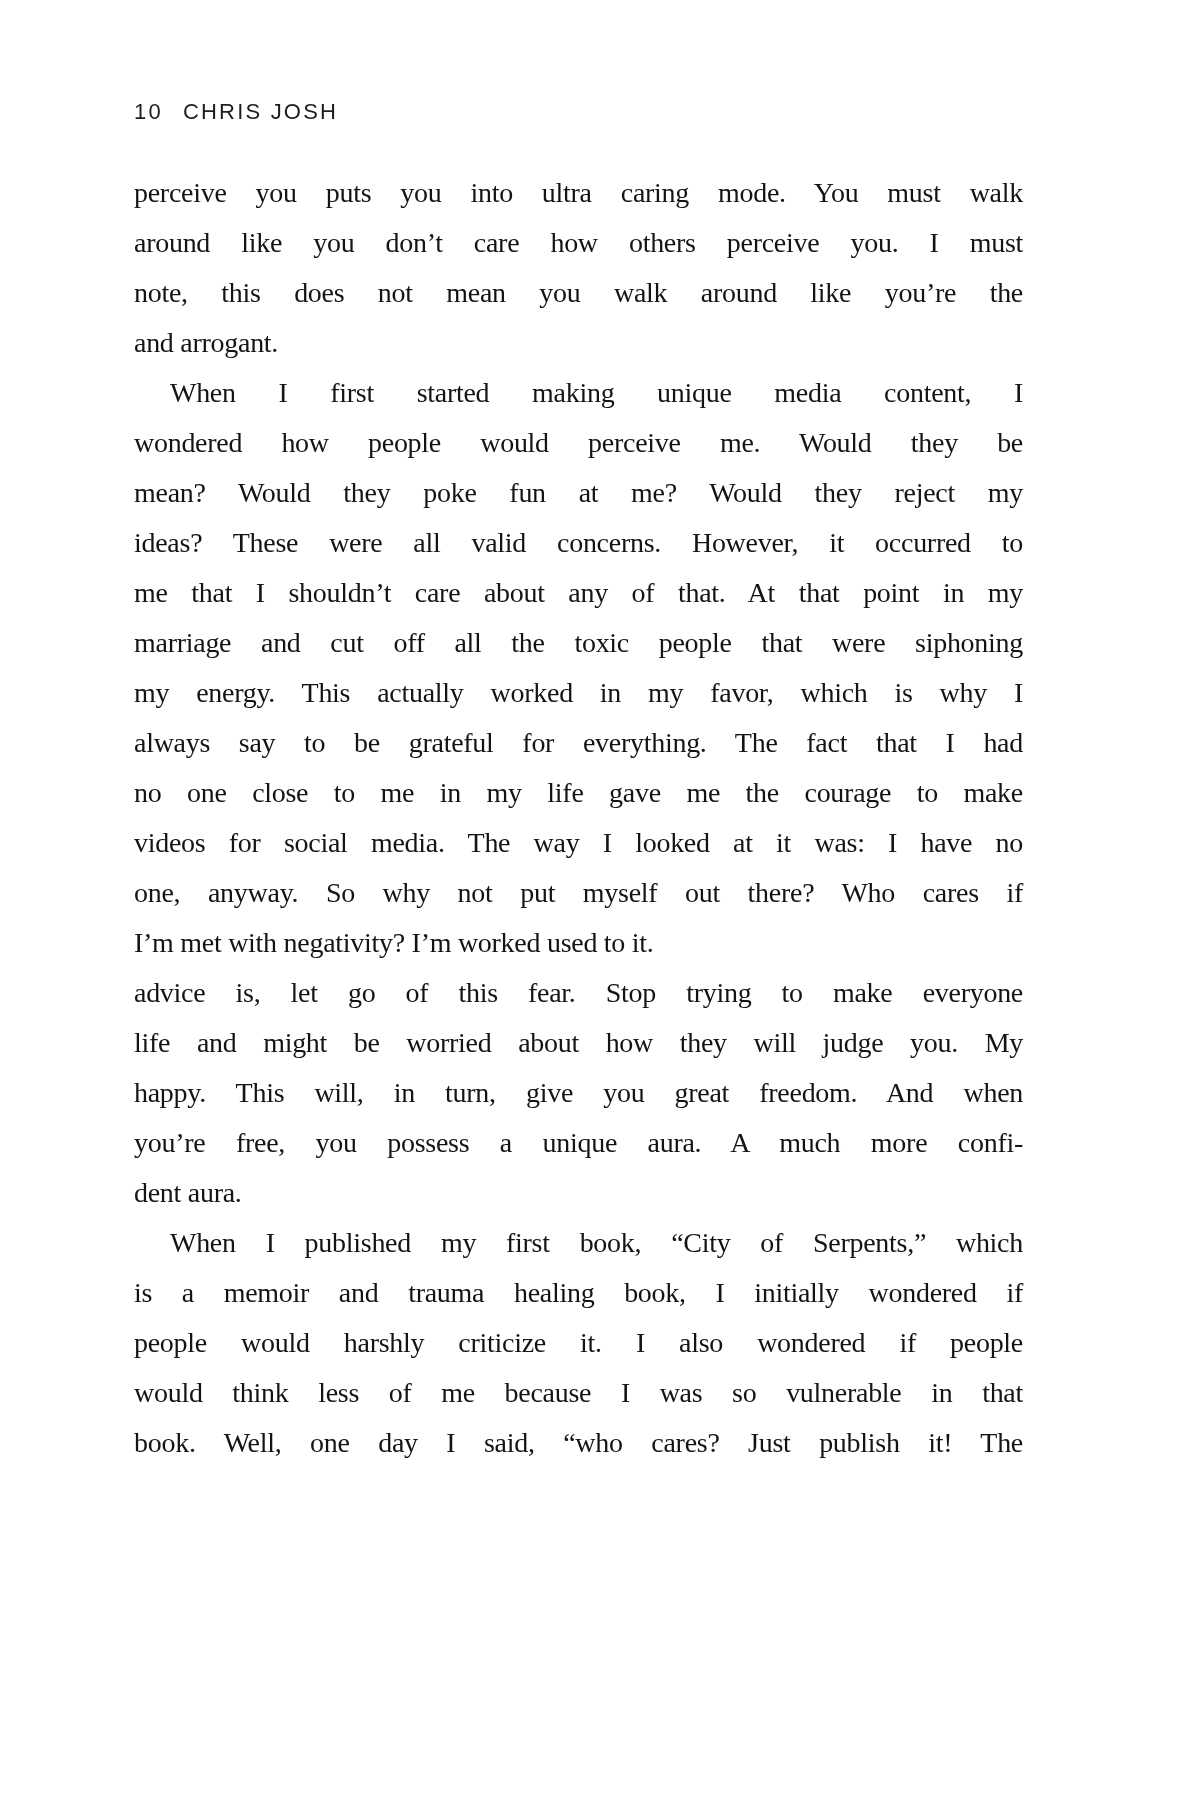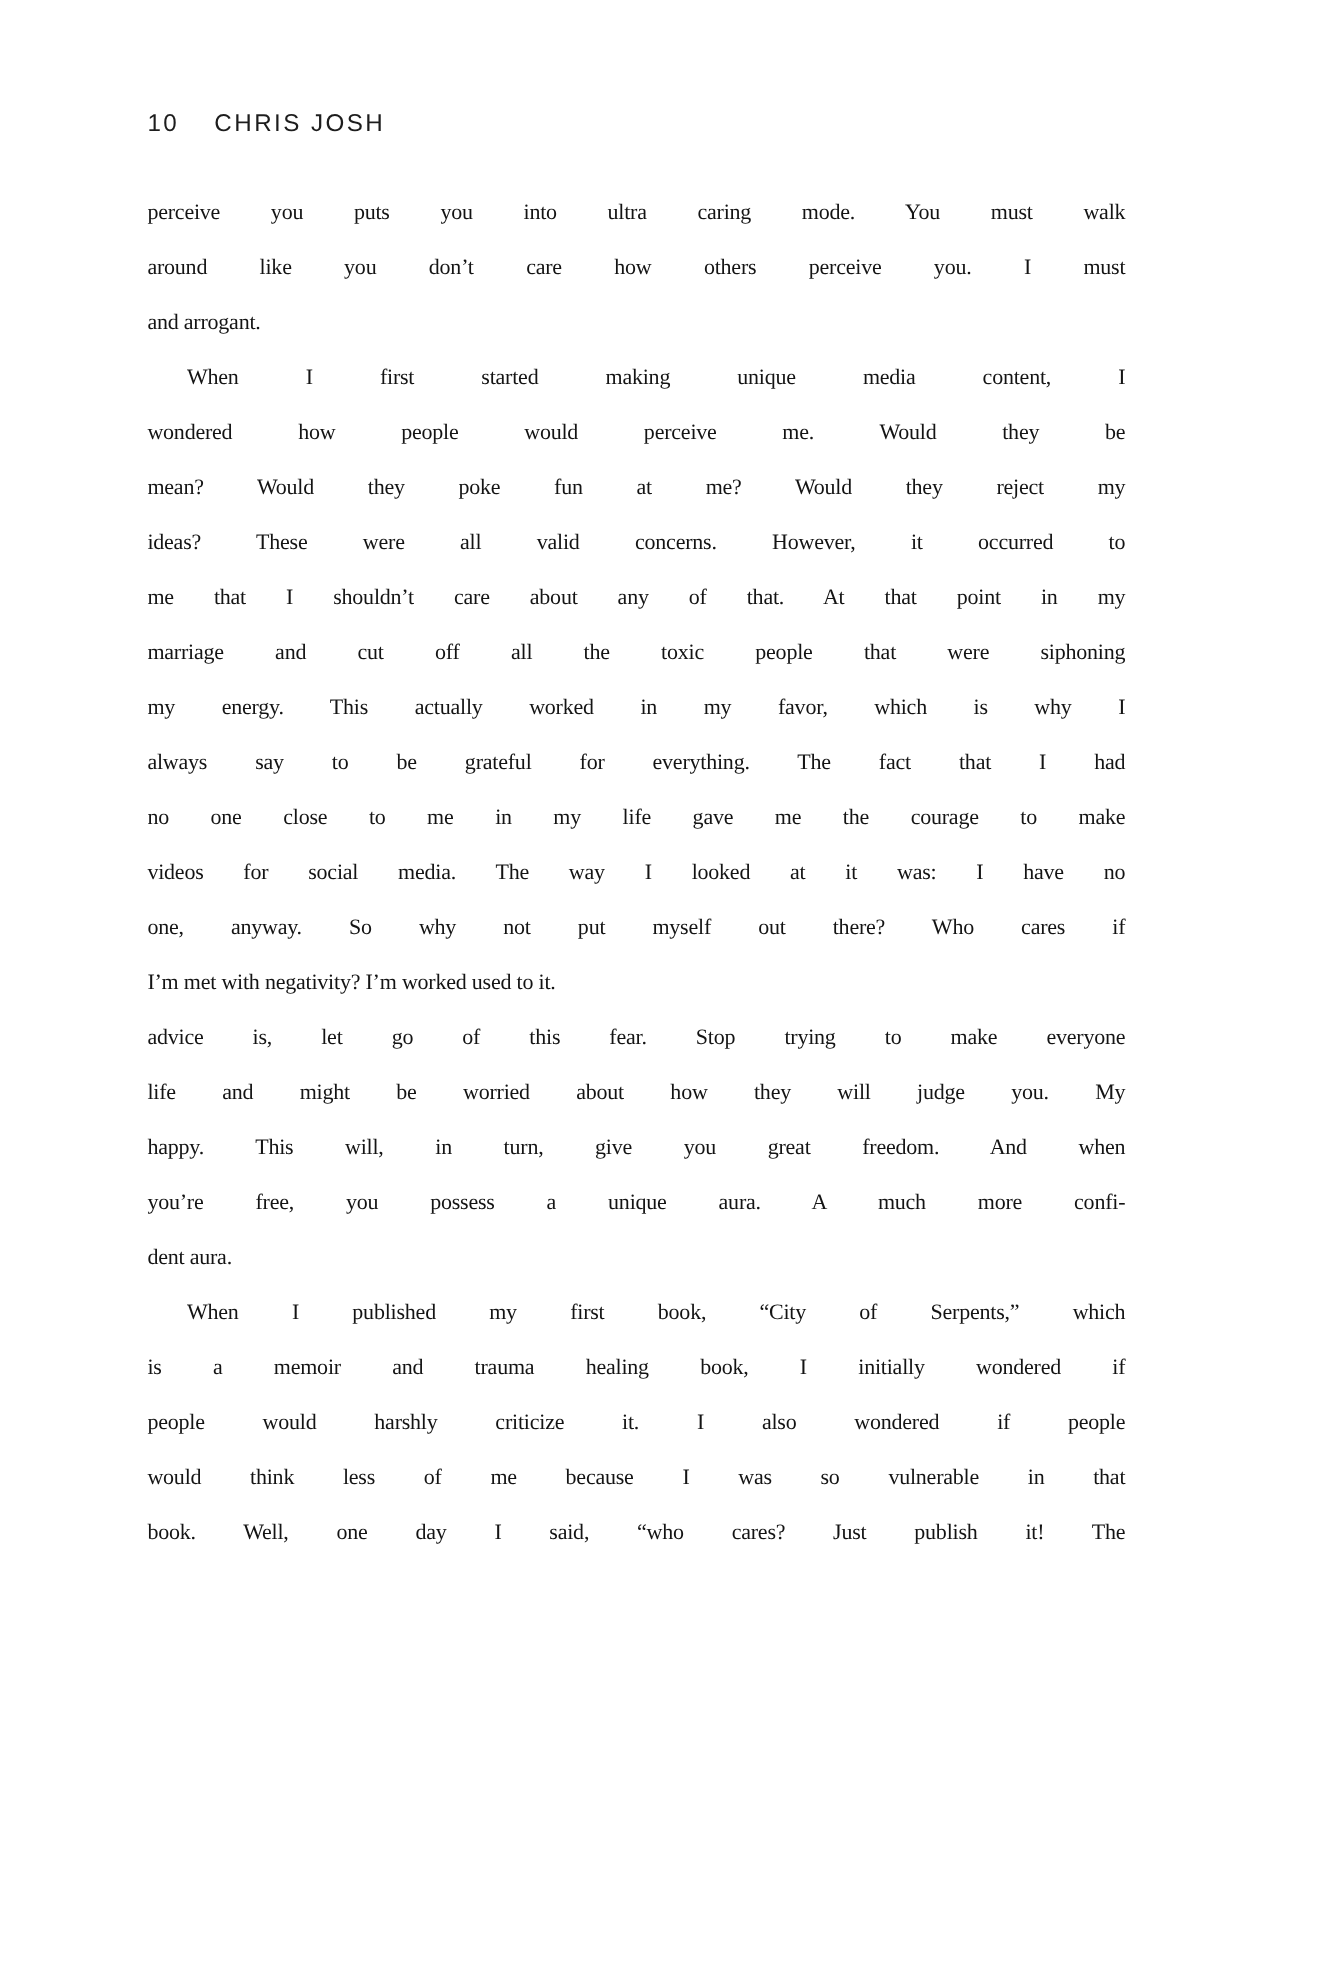--- a/index.html
+++ b/index.html
@@ -21,29 +21,29 @@
     display: flex;
     align-items: baseline;
     font-family: "Liberation Sans", "DejaVu Sans", sans-serif;
     font-size: 22px;
     font-weight: 400;
     letter-spacing: 2.2px;
     color: var(--header-text, #1d1d1d);
     white-space: nowrap;
   }
   .running-title {
-    margin-left: 32px;
+    margin-left: 20px;
   }
   .body-text {
     position: absolute;
     left: 134px;
     top: 168px;
     width: 889px;
     font-family: "Liberation Serif", "DejaVu Serif", serif;
-    font-size: 20px;
+    font-size: 28px;
     line-height: 50px;
     letter-spacing: -0.01em;
     color: var(--body-text, #141414);
   }
   .para {
     margin: 0;
     padding: 0;
   }
   .ln {
     display: block;
@@ -68,20 +68,21 @@
   <header class="running-header">
     <span class="page-number">10</span>
     <span class="running-title">CHRIS JOSH</span>
   </header>
 
   <main class="body-text">
 
     <p class="para">
       <span class="ln">perceive you puts you into ultra caring mode. You must walk</span>
       <span class="ln">around like you don’t care how others perceive you. I must</span>
+      <span class="ln">note, this does not mean you walk around like you’re the</span>
       <span class="ln last">and arrogant.</span>
     </p>
 
     <p class="para">
       <span class="ln indent">When I first started making unique media content, I</span>
       <span class="ln">wondered how people would perceive me. Would they be</span>
       <span class="ln">mean? Would they poke fun at me? Would they reject my</span>
       <span class="ln">ideas? These were all valid concerns. However, it occurred to</span>
       <span class="ln">me that I shouldn’t care about any of that. At that point in my</span>
       <span class="ln">marriage and cut off all the toxic people that were siphoning</span>

